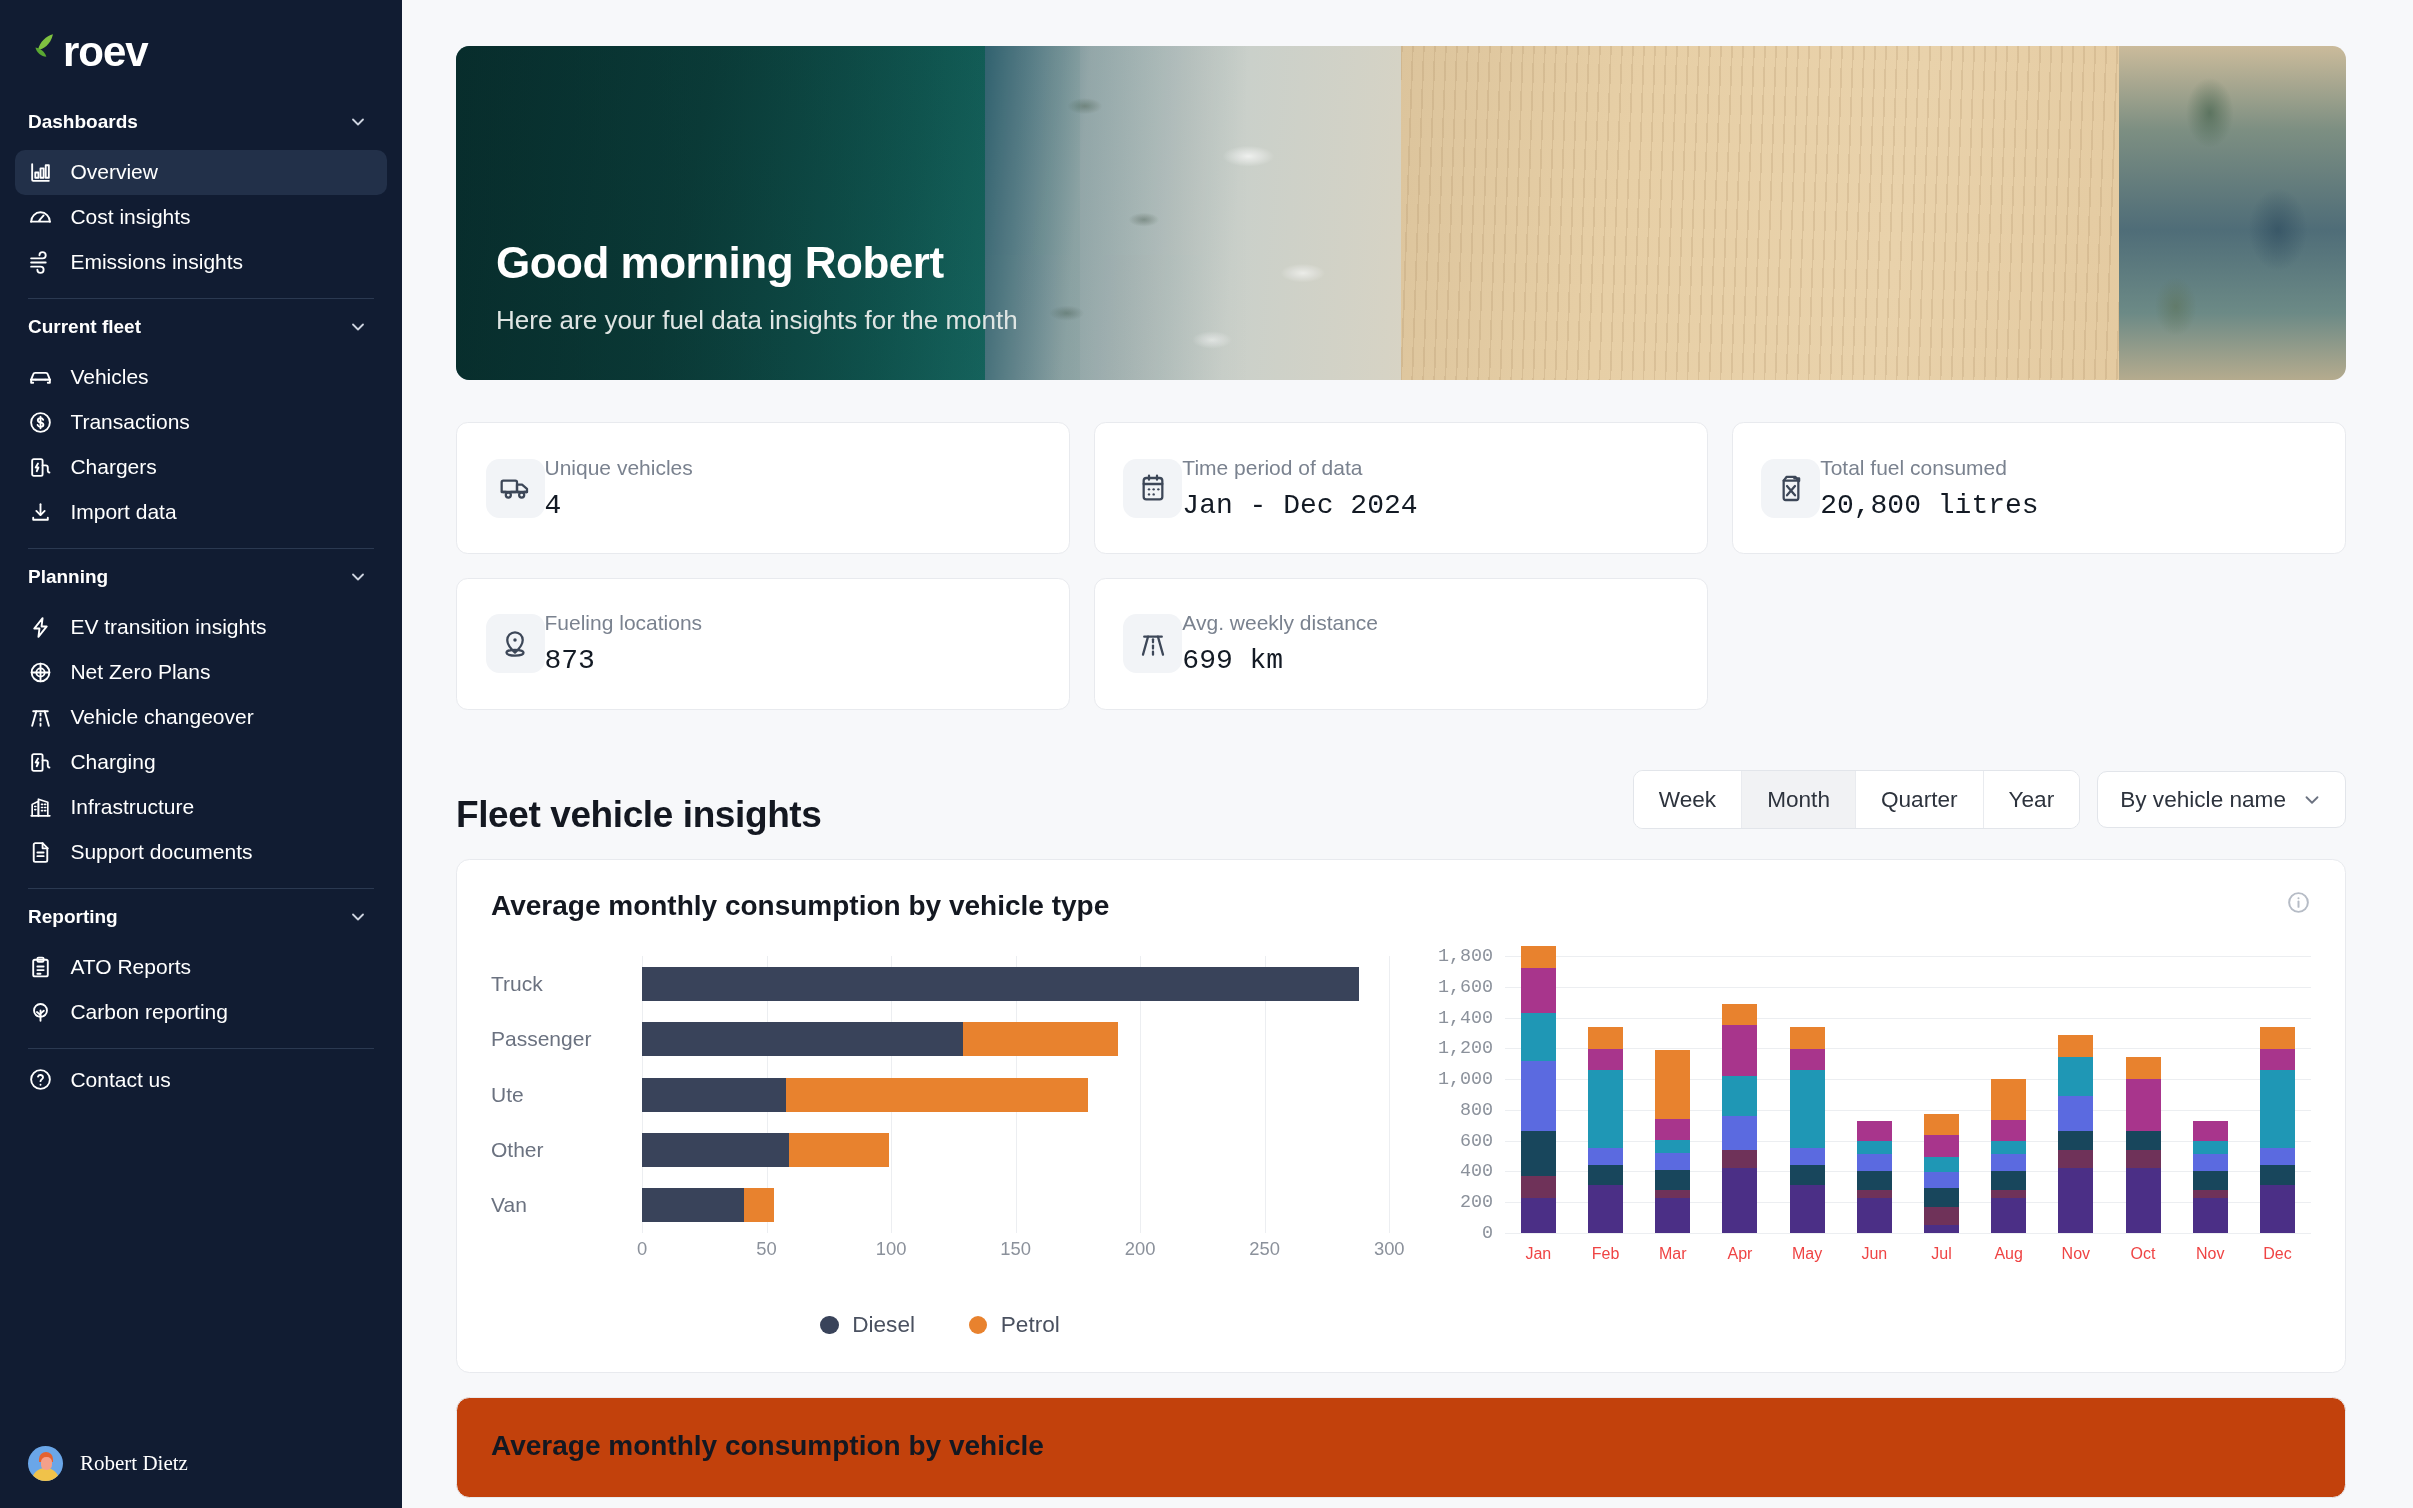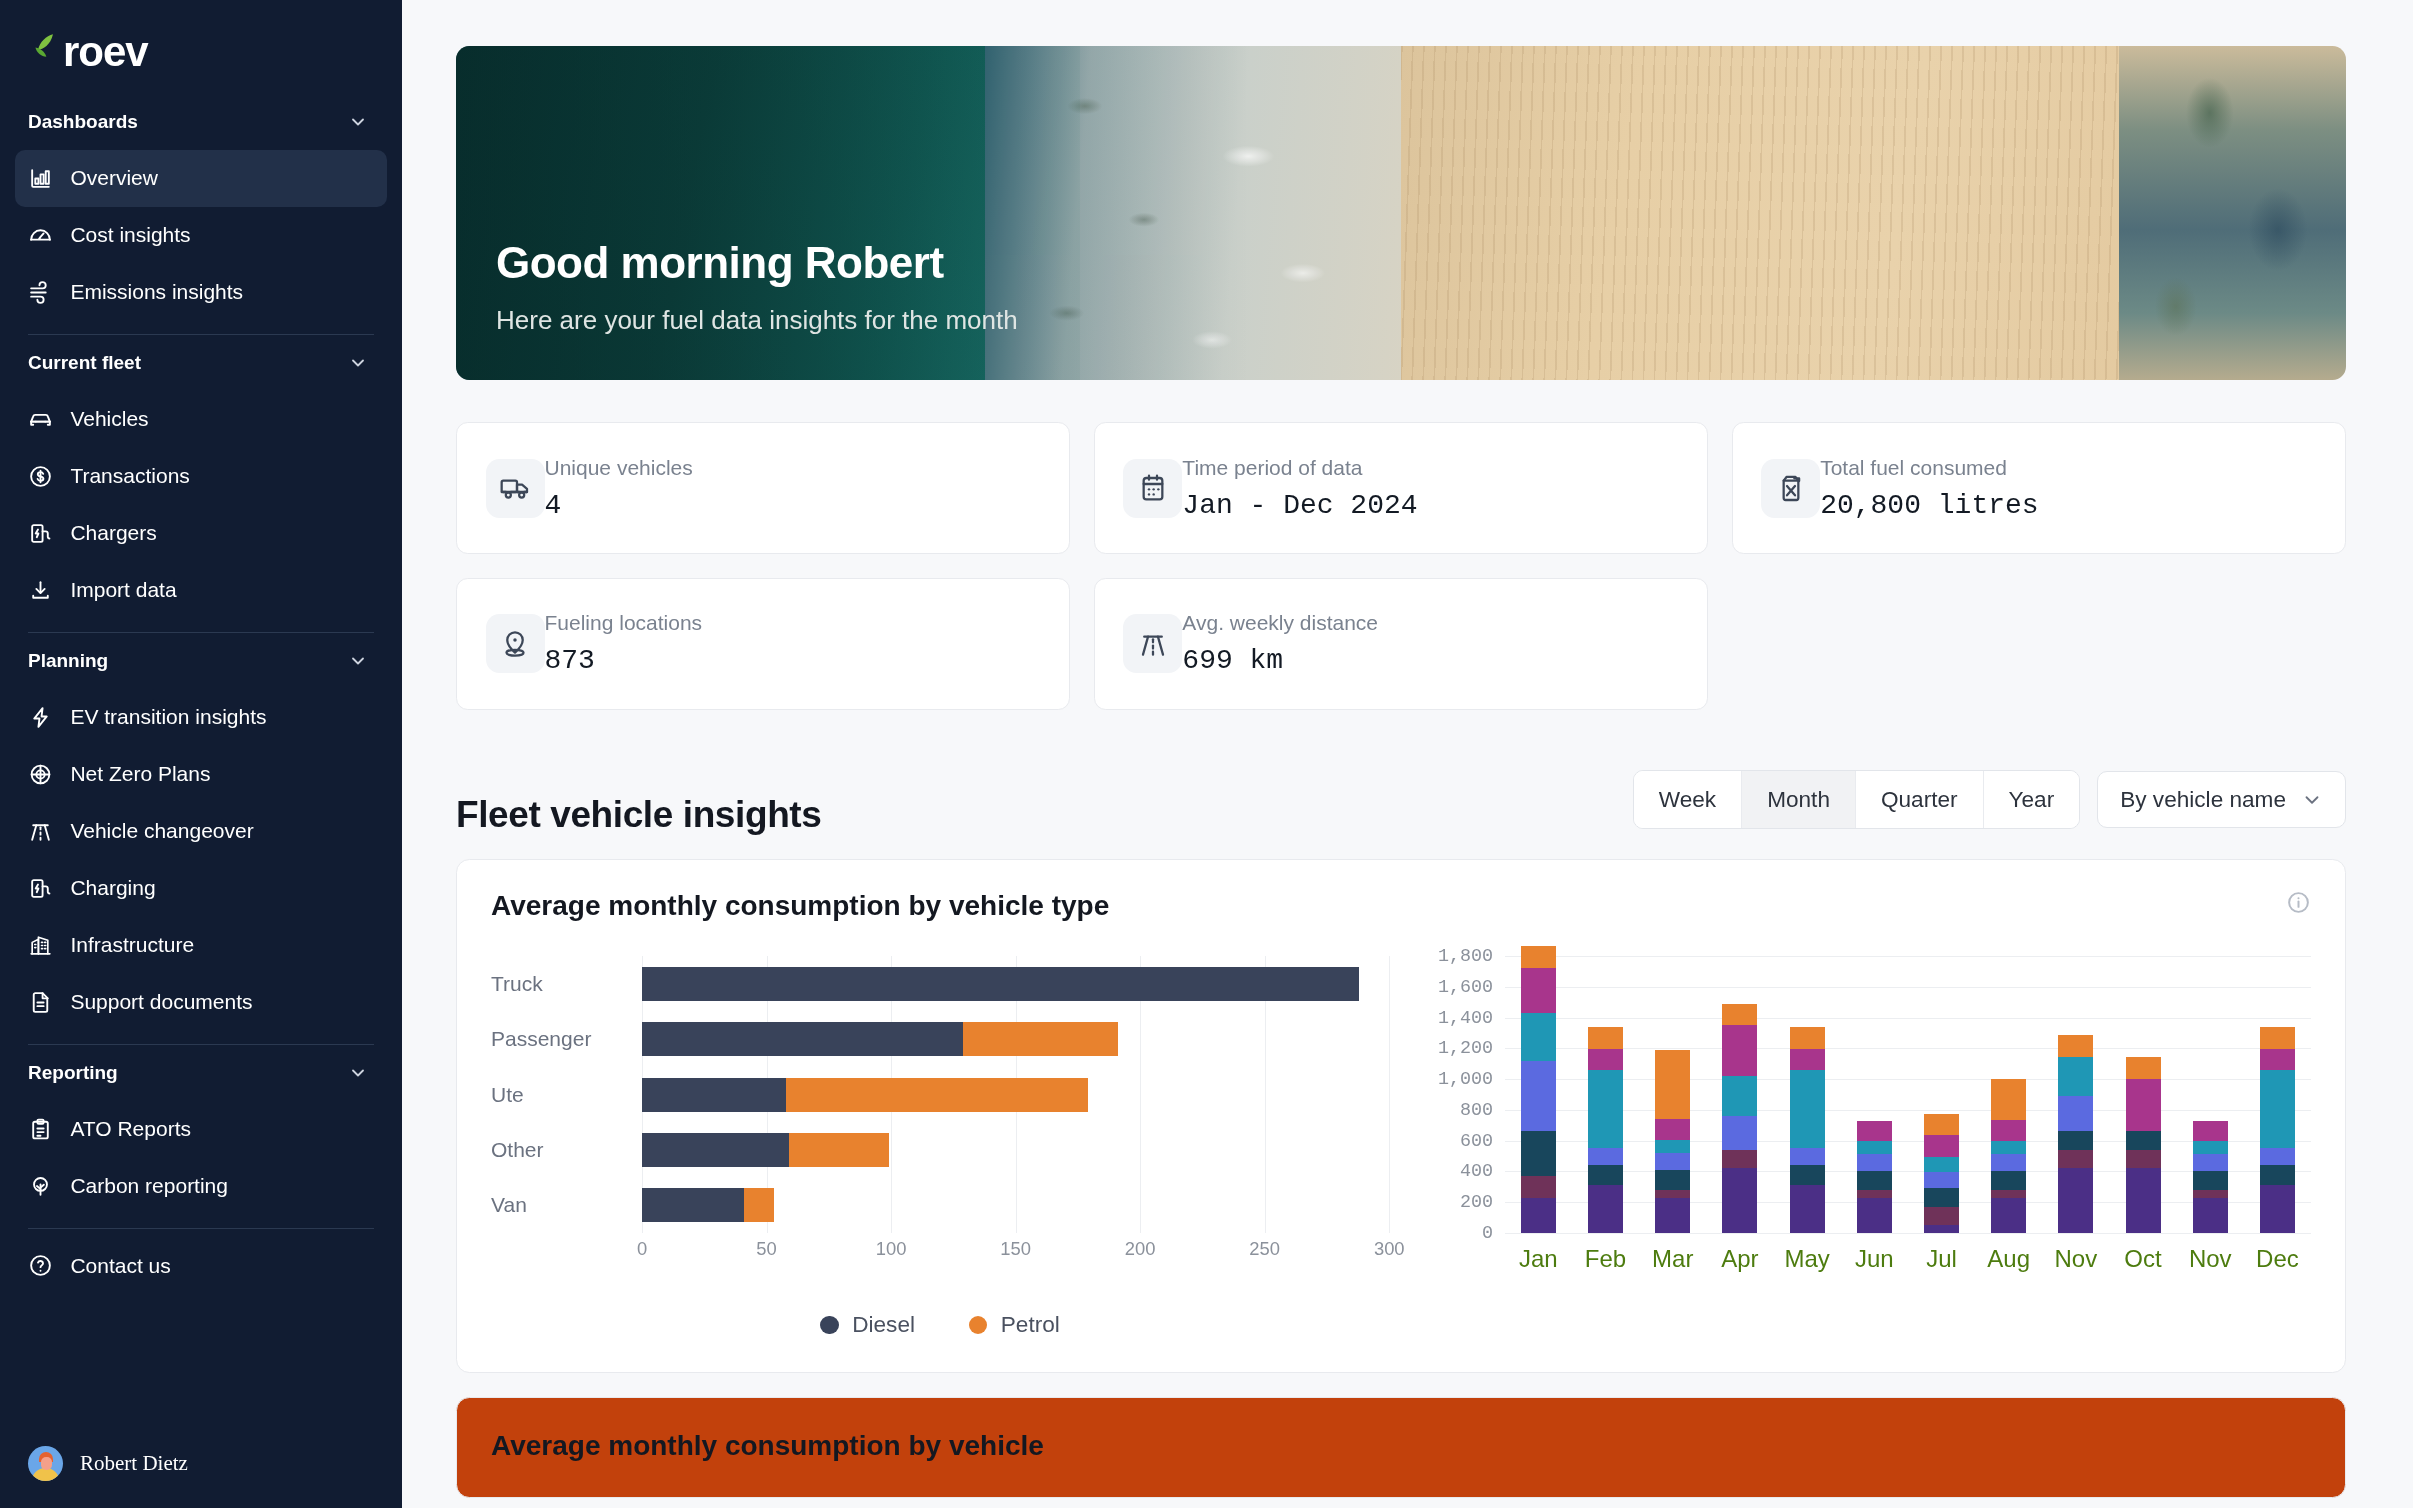--- a/index.html
+++ b/index.html
@@ -33,21 +33,21 @@
   }
   .nav-section-head {
     display: flex; align-items: center; justify-content: space-between;
     padding: 0 34px 0 28px; height: 39px; margin-top: 5px;
   }
   .nav-section-title { font-size: 19px; font-weight: 700; color: #ffffff; }
   .chev { width: 20px; height: 20px; color: #cdd3df; }
   .nav-list { margin-top: 8.4px; padding: 0 15px; }
   .nav-item {
     display: flex; align-items: center; gap: 17px;
-    height: 57px; padding: 0 13.4px; border-radius: 10px;
+    height: 45px; padding: 0 13.4px; border-radius: 10px;
     cursor: pointer;
   }
   .nav-item.active { background: #223049; }
   .nav-icon { width: 25px; height: 25px; flex: 0 0 auto; color: #ffffff; display:flex; align-items:center; justify-content:center;}
   .nav-icon svg { width: 25px; height: 25px; display: block; }
   .nav-label { font-size: 21px; color: #ffffff; font-weight: 400; white-space: nowrap; }
   .nav-divider { height: 0.8px; background: #2b3951; margin: 13.4px 28px 8.4px 28px; }
   .user-row {
     position: absolute; left: 28px; bottom: 27px;
     display: flex; align-items: center; gap: 17px; font-family: Liberation Serif, serif;
@@ -185,21 +185,21 @@
   .stk-plot { position:relative; height: 277px; display:flex; }
   .stk-yaxis { width: 92px; flex:0 0 auto; position:relative; }
   .stk-ytick { position:absolute; right: 11.7px; font-size:18.4px; color:#8b919b; transform:translateY(-50%); font-family:"Liberation Mono", monospace;}
   .stk-area { flex:1; position:relative; }
   .stk-gridline { position:absolute; left:0; right:0; height:0.8px; background:#eceef1; }
   .stk-bars { position:absolute; inset:0; display:flex; align-items:flex-end; }
   .stk-col { flex:1; display:flex; justify-content:center; align-items:flex-end; height:100%; }
   .stk-bar { width: 35px; display:flex; flex-direction:column-reverse; }
   .stk-seg { width:100%; }
   .stk-xaxis { margin-left:92px; display:flex; margin-top: 11.7px; }
-  .stk-xlab { flex:1; text-align:center; font-size:24px; color:#4d7c0f; }
+  .stk-xlab { flex:1; text-align:center; font-size:16px; color:#ef4444; }
 
   .chart-card-bottom {
     background:#c2410c; border:0.8px solid #e8eaee; border-radius: 13.4px;
     margin-top: 23.5px; padding: 32px 34px; height: 101px; overflow:hidden;
   }
 </style>
 </head>
 <body>
 
 <aside id="sidebar">

